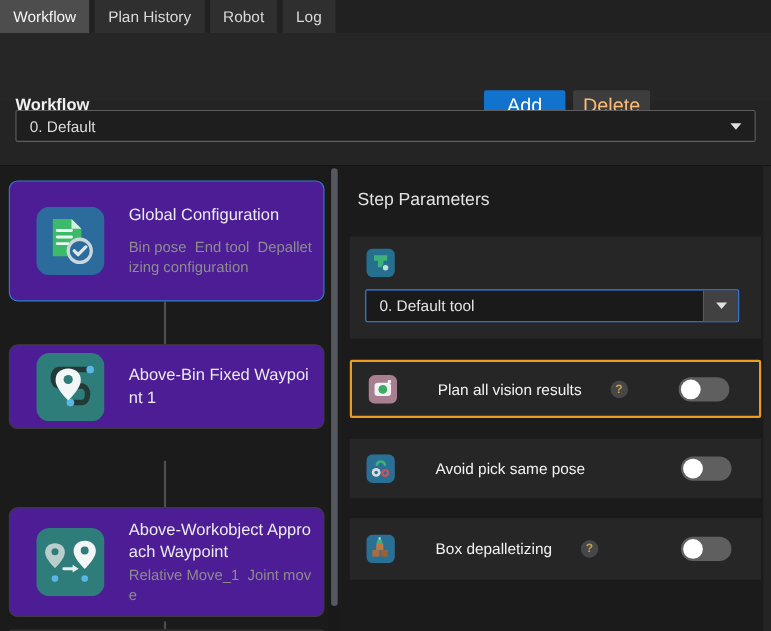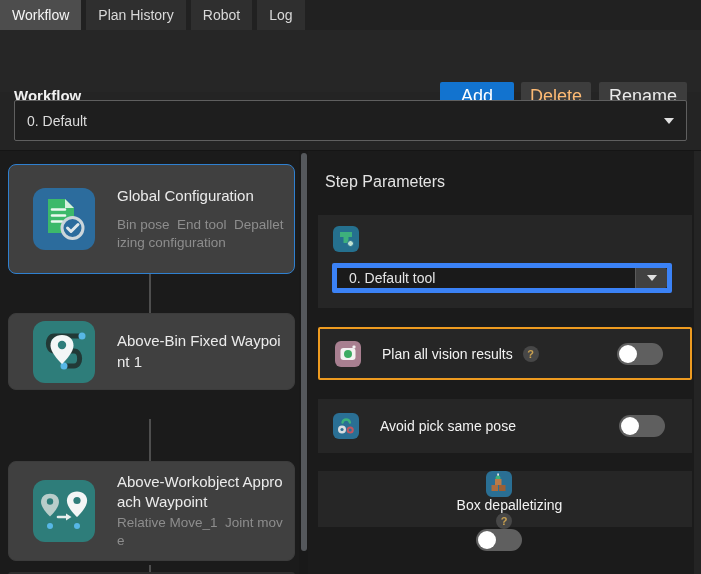--- a/index.html
+++ b/index.html
@@ -20,69 +20,69 @@
   .page-title { position:absolute; left:14px; top:57px; font-size:15px; font-weight:bold; color:#f0f0f0; }
   .btn {
     position:absolute; top:52px; height:29px; border:none; border-radius:2px;
     font-family:"Liberation Sans",sans-serif; font-size:18px; color:#eaeaea; background:#3d3d3d; cursor:pointer;
   }
   .btn-add { left:440px; width:74px; background:#1273cf; color:#ffffff; }
   .btn-delete { left:521px; width:70px; color:#fdba74; }
   .btn-rename { left:599px; width:88px; }
   
   .wf-select {
-    position:absolute; left:14px; top:100px; width:673px; height:41px;
+    position:absolute; left:14px; top:100px; width:673px; height:29px;
     background:#1e1e1e; border:1px solid #5f5f5f; border-radius:2px;
     display:flex; align-items:center; padding:0 12px; font-size:14px; color:#dcdcdc;
   }
   .wf-select .grow { flex:1; }
   .caret-down { width:0; height:0; border-left:5px solid transparent; border-right:5px solid transparent; border-top:6px solid #e0e0e0; }
   
   .main { position:absolute; left:0; top:150px; width:701px; height:424px; background:#262626; border-top:1px solid #151515; }
   .left-panel { position:absolute; left:0; top:0; width:299px; height:424px; background:#1b1b1b; }
   .divider { position:absolute; left:299px; top:0; width:9px; height:424px; background:#191919; }
   .scroll-thumb-left { position:absolute; left:301px; top:2px; width:6px; height:398px; background:#55585c; border-radius:3px; }
   .right-panel { position:absolute; left:308px; top:0; width:386px; height:424px; background:#1b1b1b; }
   .scroll-track-right { position:absolute; left:694px; top:0; width:7px; height:424px; background:#242424; }
   
   .card {
-    position:absolute; left:8px; width:287px; background:#404040;
+    position:absolute; left:8px; width:287px; background:#4c1d95;
     border:1px solid #3c3c3c; border-radius:8px;
     display:flex; align-items:center; padding:0 10px 0 24px; gap:22px;
   }
   .card.selected { border:1px solid #2f80d0; }
   .card-icon { flex:none; width:62px; height:62px; }
   .card-text { flex:1; min-width:0; }
   .card-title { font-size:15px; color:#ebebeb; line-height:1.35; white-space:pre-wrap; word-break:break-all; }
   .card-sub { font-size:13.5px; color:#8d8d8d; line-height:1.35; margin-top:2px; white-space:pre-wrap; word-break:break-all; }
   .card.first .card-sub { margin-top:10px; }
   .connector { position:absolute; left:149px; width:2px; background:#4e4e4e; }
   .card-sliver { position:absolute; left:8px; top:421px; width:287px; height:3px; background:#2d2d2d; border-radius:6px 6px 0 0; }
   
   .sp-title { position:absolute; left:17px; top:22px; font-size:16px; color:#e3e3e3; }
   .group { position:absolute; left:10px; width:374px; background:#262626; }
   .group-tool { top:64px; height:93px; }
   .small-icon { width:26px; height:26px; }
   .group-tool .small-icon { position:absolute; left:15px; top:11px; }
   .tool-select {
     position:absolute; left:14px; top:48px; width:340px; height:30px;
-    background:#1a1a1a; border:5px solid #3b82f6; border-radius:2px;
+    background:#1a1a1a; border:1px solid #3b82f6; border-radius:2px;
     display:flex; align-items:center; font-size:14px; color:#e4e4e4;
   }
   .tool-select .val { flex:1; padding-left:12px; }
   .tool-select .arrow-box {
     flex:none; width:32px; height:100%; background:#414141; border-left:1px solid #5a5a5a;
     display:flex; align-items:center; justify-content:center; border-radius:0 2px 2px 0;
   }
   .row {
-    display:flex; align-items:center; padding:0 27px 0 15px; gap:0;
+    display:flex; align-items:center; padding:0 27px 0 15px; gap:16px;
   }
   .row-1 { top:176px; height:53px; border:2px solid #ee9b20; border-radius:2px; }
   .row-2 { top:248px; height:54px; }
-  .row-3 { top:320px; height:56px;flex-direction:column; }
+  .row-3 { top:320px; height:56px; }
   .row .small-icon { flex:none; }
   .row-label { font-size:14px; color:#f2f2f2; margin-left:21px; white-space:nowrap; }
   .help {
     flex:none; width:16px; height:16px; border-radius:50%; background:#474747;
     color:#c8a050; font-size:11px; font-weight:bold; line-height:16px; text-align:center; margin-left:10px;
   }
   .spacer { flex:1; }
   .toggle { flex:none; width:46px; height:22px; border-radius:11px; background:#5f5f5f; position:relative; cursor:pointer; }
   .toggle .knob { position:absolute; left:2px; top:2px; width:18px; height:18px; border-radius:50%; background:#ffffff; }
 </style>
@@ -93,21 +93,20 @@
   <div class="tab active">Workflow</div>
   <div class="tab">Plan History</div>
   <div class="tab">Robot</div>
   <div class="tab">Log</div>
 </div>
 
 <div class="header">
   <div class="page-title">Workflow</div>
   <button class="btn btn-add">Add</button>
   <button class="btn btn-delete">Delete</button>
-  <button class="btn btn-rename">Rename</button>
 </div>
 
 <div class="wf-select">
   <span>0. Default</span>
   <span class="grow"></span>
   <span class="caret-down"></span>
 </div>
 
 <div class="main">
 

